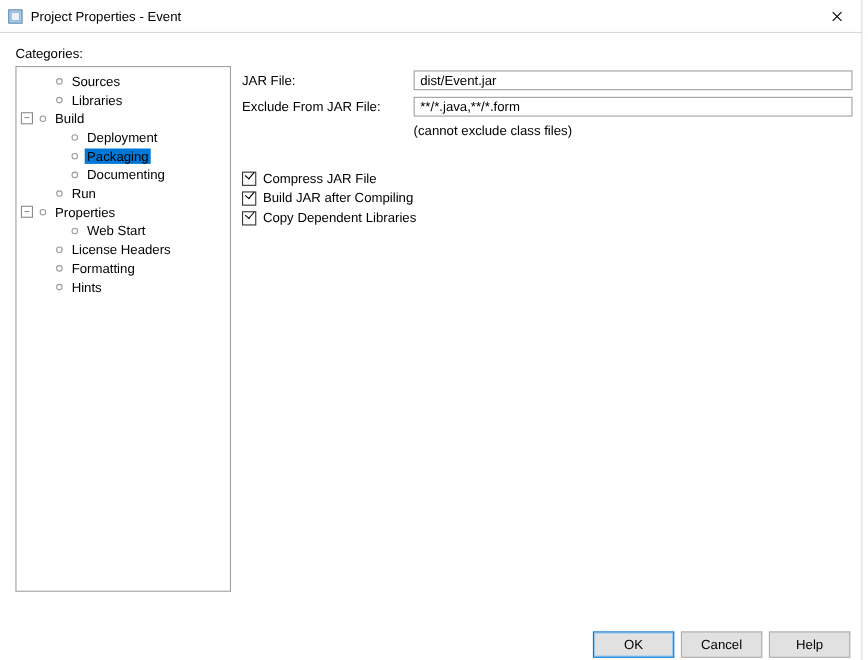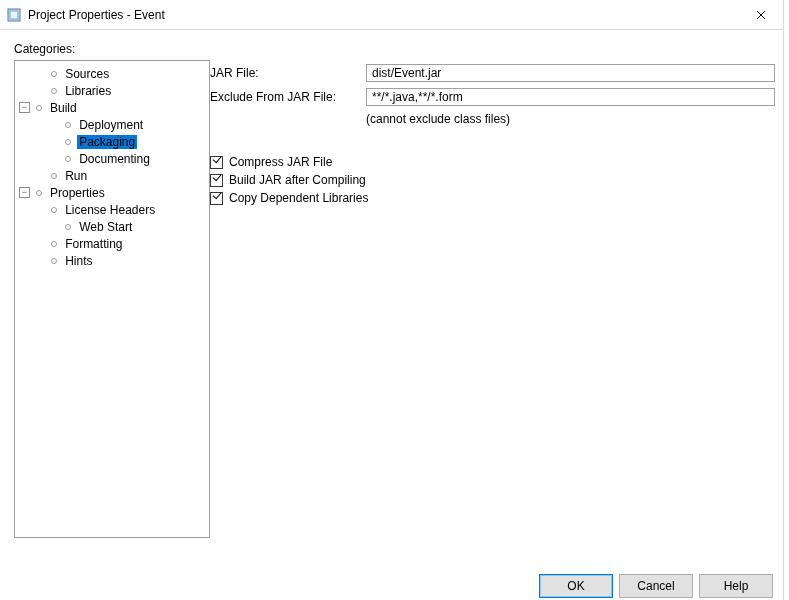--- a/index.html
+++ b/index.html
@@ -39,21 +39,21 @@
   }
   .close svg { width: 10px; height: 10px; }
   .body-area {
     padding: 10px 14px 0 14px;
   }
   .cat-label {
     margin: 2px 0 4px 0;
   }
   .content-row {
     display: flex;
-    gap: 0;
+    gap: 10px;
   }
   .tree-box {
     width: 196px;
     height: 478px;
     border: 1px solid #a0a0a0;
     background: #fff;
     padding: 4px 0 0 0;
     overflow: hidden;
   }
   .tree-row {
@@ -231,29 +231,29 @@
         <span class="dots">&nbsp;&nbsp;&nbsp;&nbsp;&nbsp;</span>
           <span class="bullet"></span>
         <span class="node-label">Run</span>
       </div>
       <div class="tree-row">
         <span class="toggle">−</span>
         <span class="bullet"></span>
         <span class="node-label">Properties</span>
       </div>
       <div class="tree-row">
-        <span class="dots">&nbsp;&nbsp;&nbsp;&nbsp;&nbsp;</span>
-          <span class="bullet"></span>
-        <span class="node-label">License Headers</span>
-      </div>
-      <div class="tree-row">
         <span class="spacer" style="width:14px"></span>
           <span class="dots">&nbsp;&nbsp;&nbsp;&nbsp;&nbsp;</span>
           <span class="bullet"></span>
         <span class="node-label">Web Start</span>
+      </div>
+      <div class="tree-row">
+        <span class="dots">&nbsp;&nbsp;&nbsp;&nbsp;&nbsp;</span>
+          <span class="bullet"></span>
+        <span class="node-label">License Headers</span>
       </div>
       <div class="tree-row">
         <span class="dots">&nbsp;&nbsp;&nbsp;&nbsp;&nbsp;</span>
           <span class="bullet"></span>
         <span class="node-label">Formatting</span>
       </div>
       <div class="tree-row">
         <span class="dots">&nbsp;&nbsp;&nbsp;&nbsp;&nbsp;</span>
           <span class="bullet"></span>
         <span class="node-label">Hints</span>

